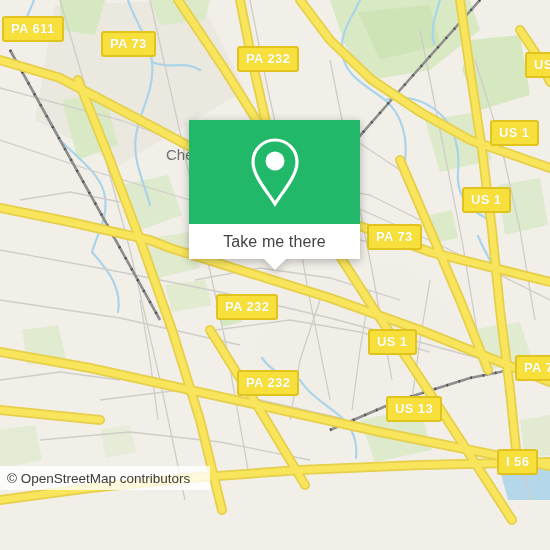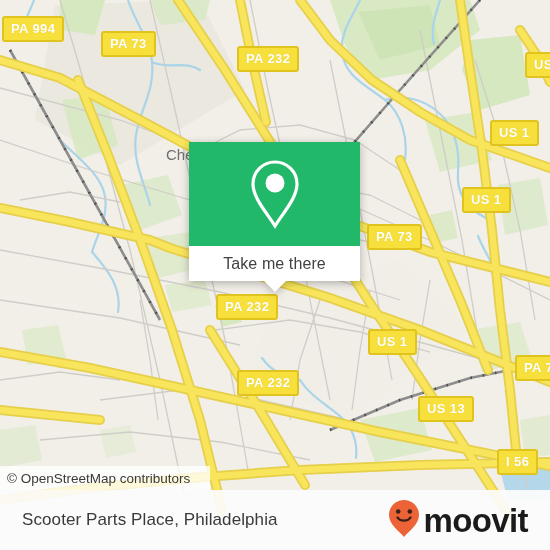--- a/index.html
+++ b/index.html
@@ -46,21 +46,21 @@
     font-size: 15px;
     color: #6f6f6f;
     white-space: nowrap;
     font-family: "Liberation Sans", sans-serif;
   }
 
   
   #popup {
     position: absolute;
     left: 189px;
-    top: 142px;
+    top: 120px;
     width: 171px;
     filter: drop-shadow(0 2px 4px rgba(0,0,0,0.28));
   }
   #popup-green {
     background: #21b869;
     height: 104px;
     display: flex;
     align-items: center;
     justify-content: center;
   }
@@ -269,32 +269,32 @@
           <path d="M400 160 L430 230 L460 300 L488 370"></path>
           <path d="M210 330 L260 410 L305 485"></path>
         </g>
 
       </g>
     </svg>
   </div>
 
   <div class="place-label" style="left:166px; top:146px;">Che</div>
 
-  <div class="shield" style="left:2px; top:16px;">PA 994</div>
+  <div class="shield" style="left:2px; top:16px;">PA 611</div>
   <div class="shield" style="left:101px; top:31px;">PA 73</div>
   <div class="shield" style="left:237px; top:46px;">PA 232</div>
   <div class="shield" style="left:525px; top:52px;">US</div>
   <div class="shield" style="left:490px; top:120px;">US 1</div>
   <div class="shield" style="left:462px; top:187px;">US 1</div>
   <div class="shield" style="left:367px; top:224px;">PA 73</div>
   <div class="shield" style="left:216px; top:294px;">PA 232</div>
   <div class="shield" style="left:368px; top:329px;">US 1</div>
   <div class="shield" style="left:515px; top:355px;">PA 73</div>
   <div class="shield" style="left:237px; top:370px;">PA 232</div>
-  <div class="shield" style="left:386px; top:396px;margin-left:32px;">US 13</div>
+  <div class="shield" style="left:386px; top:396px;">US 13</div>
   <div class="shield" style="left:497px; top:449px;">I 56</div>
 
   <div id="popup">
     <div id="popup-green">
       <span>
         <svg width="54" height="72" viewBox="0 0 54 72" fill="none" xmlns="http://www.w3.org/2000/svg">
           <path d="M27 4 C14.8 4 5 13.8 5 26 C5 40 19 55 27 68 C35 55 49 40 49 26 C49 13.8 39.2 4 27 4 Z" stroke="#ffffff" stroke-width="3.2" fill="none"></path>
           <circle cx="27" cy="25" r="9.5" fill="#ffffff"></circle>
         </svg>
       </span>
@@ -302,28 +302,14 @@
     <div id="popup-action">
       <span id="popup-action-label">Take me there</span>
     </div>
     <div id="popup-arrow"></div>
   </div>
 
   <div id="attribution">
     <span>© OpenStreetMap contributors</span>
   </div>
 
-  <div id="bottombar">
-    <span id="bottom-title">Scooter Parts Place, Philadelphia</span>
-    <div id="logo">
-      <span>
-        <svg width="34" height="40" viewBox="0 0 34 40" xmlns="http://www.w3.org/2000/svg">
-          <path d="M17 2 C8.7 2 2 8.7 2 17 C2 26.5 12.5 33.5 17 39 C21.5 33.5 32 26.5 32 17 C32 8.7 25.3 2 17 2 Z" fill="#ec6337"></path>
-          <circle cx="11.2" cy="13.5" r="2.3" fill="#3a2118"></circle>
-          <circle cx="22.8" cy="13.5" r="2.3" fill="#3a2118"></circle>
-          <path d="M10.5 19.5 C13 23.6 21 23.6 23.5 19.5" stroke="#3a2118" stroke-width="2.4" fill="none" stroke-linecap="round"></path>
-        </svg>
-      </span>
-      <span id="logo-wordmark">moovit</span>
-    </div>
-  </div>
 
 </div>
 
 </body></html>

